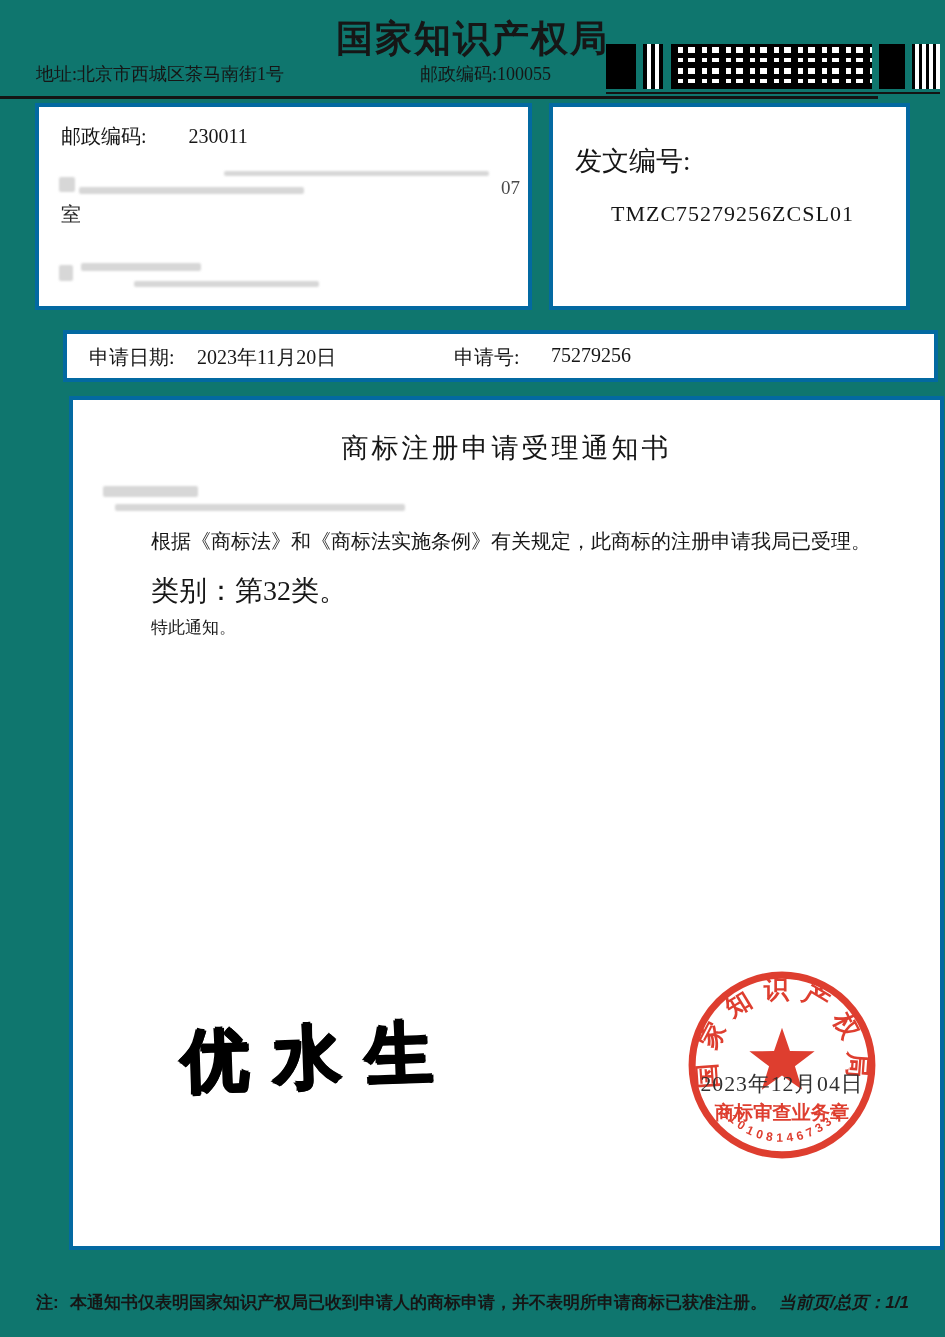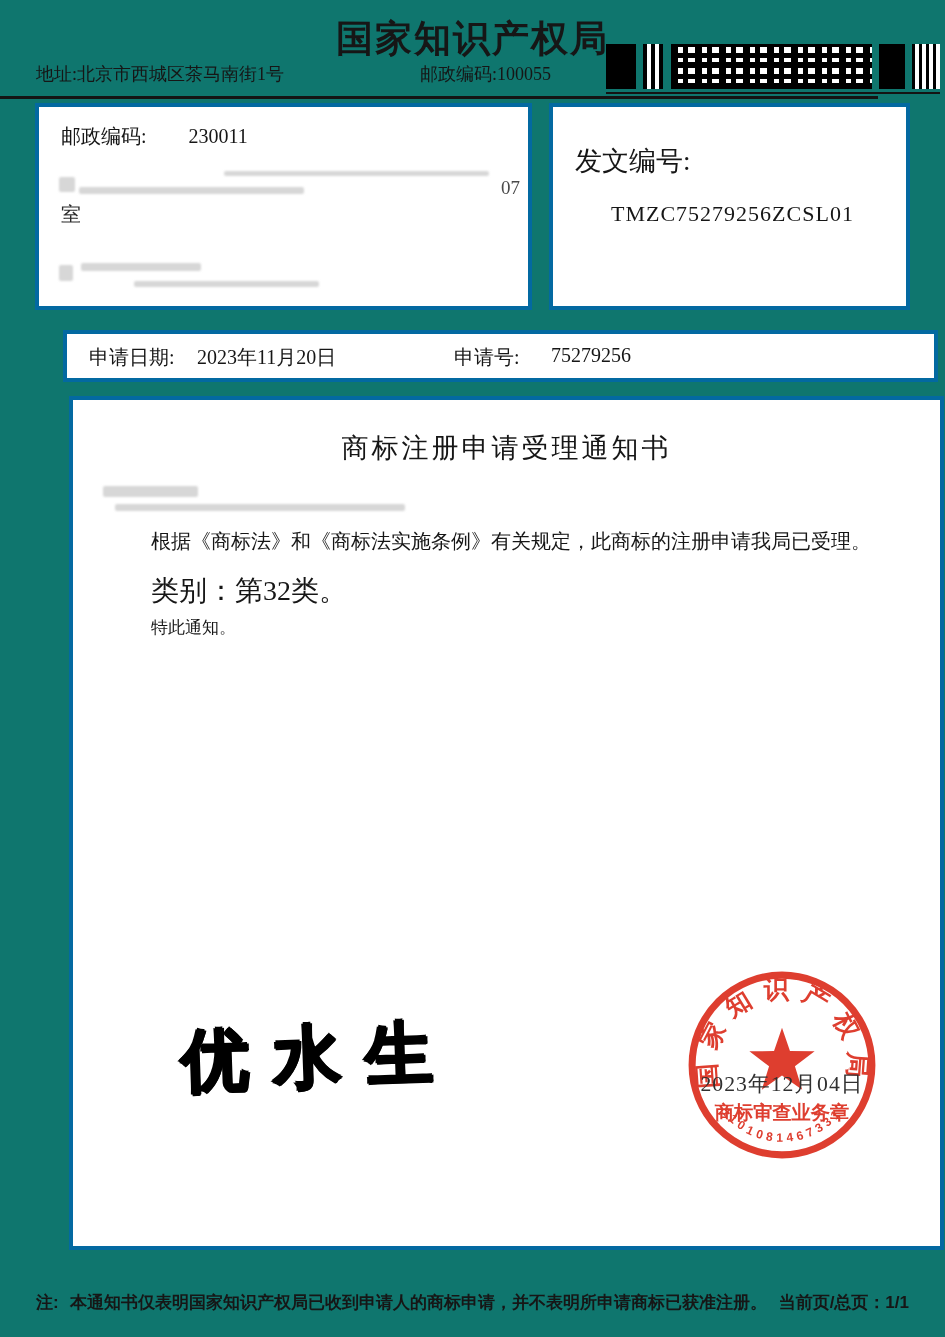--- a/index.html
+++ b/index.html
@@ -55,21 +55,21 @@
   }
   
   .seal{position:absolute;left:608px;top:564px;width:202px;height:202px;opacity:.94;}
   
   .agency{position:absolute;left:36px;top:1252px;font-size:18px;font-weight:bold;
     font-family:"Liberation Sans","DejaVu Sans",sans-serif;}
   .note-row{position:absolute;left:36px;top:1291px;right:36px;font-size:17px;font-weight:bold;
     font-family:"Liberation Sans","DejaVu Sans",sans-serif;}
   .note-label{position:absolute;left:0;top:0;}
   .note-text{position:absolute;left:34px;top:0;width:700px;}
-  .page-indicator{position:absolute;right:0;top:0;}
+  .page-indicator{position:absolute;right:0;top:0;font-style:italic;}
 </style>
 </head>
 <body>
 
 <div class="page">
 
   <div class="doc-title">国家知识产权局</div>
   <div class="addr-line">地址:北京市西城区茶马南街1号</div>
   <div class="postal-line">邮政编码:100055</div>
 

